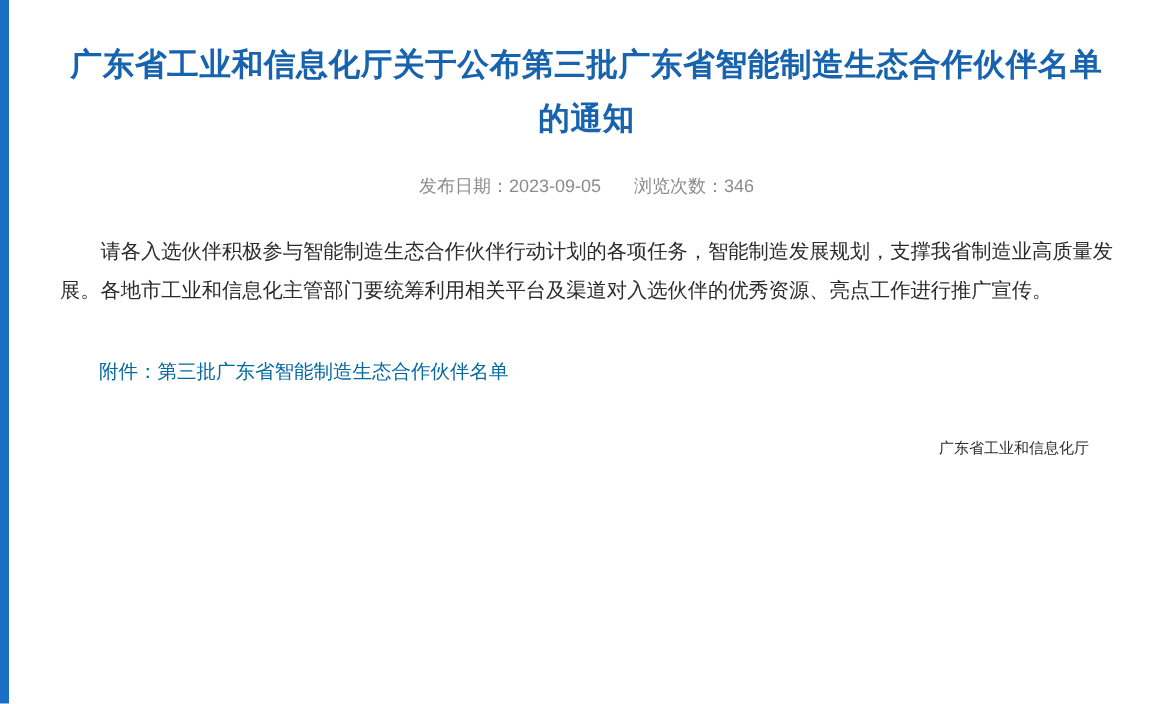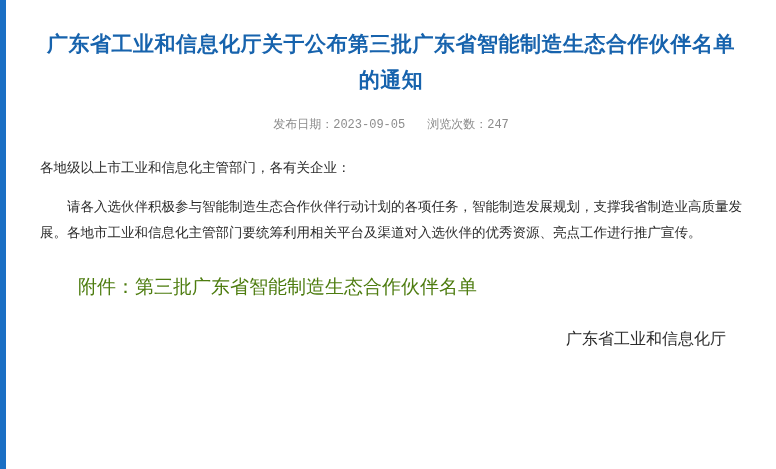--- a/index.html
+++ b/index.html
@@ -49,49 +49,48 @@
     letter-spacing: 0.5px;
   }
   .meta {
     margin-top: 18px;
     text-align: center;
     font-size: 12px;
     color: #8c8c8c;
     display: flex;
     justify-content: center;
     gap: 22px;
-    font-family: Liberation Mono, monospace;
   }
   .meta span {
     white-space: nowrap;
   }
   .body-text {
     margin-top: 22px;
     font-size: 13.5px;
     line-height: 26px;
     color: #2b2b2b;
     text-align: justify;
   }
   .body-text p {
     margin: 0 0 13px 0;
   }
   .indent {
     text-indent: 2em;
   }
   .attachment {
     margin-top: 28px;
     text-indent: 2em;
-    font-size: 19px;
+    font-size: 13px;
     line-height: 26px;
-    color: #4d7c0f;
+    color: #0369a1;
   }
   .signature {
     margin-top: 26px;
     text-align: right;
-    font-size: 16px;
+    font-size: 10px;
     line-height: 26px;
     color: #2b2b2b;
     padding-right: 16px;
   }
   .signature div {
     white-space: nowrap;
   }
 </style>
 </head>
 <body>
@@ -99,25 +98,24 @@
 <div class="page">
 
   <div class="left-bar"></div>
 
   <div class="content">
 
     <h1 class="doc-title">广东省工业和信息化厅关于公布第三批广东省智能制造生态合作伙伴名单的通知</h1>
 
     <div class="meta">
       <span>发布日期：2023-09-05</span>
-      <span>浏览次数：247</span>
+      <span>浏览次数：346</span>
     </div>
 
     <div class="body-text">
-      <p>各地级以上市工业和信息化主管部门，各有关企业：</p>
       <p class="indent">请各入选伙伴积极参与智能制造生态合作伙伴行动计划的各项任务，智能制造发展规划，支撑我省制造业高质量发展。各地市工业和信息化主管部门要统筹利用相关平台及渠道对入选伙伴的优秀资源、亮点工作进行推广宣传。</p>
     </div>
 
     <div class="attachment">附件：第三批广东省智能制造生态合作伙伴名单</div>
 
     <div class="signature">
       <div>广东省工业和信息化厅</div>
 
     </div>
 

